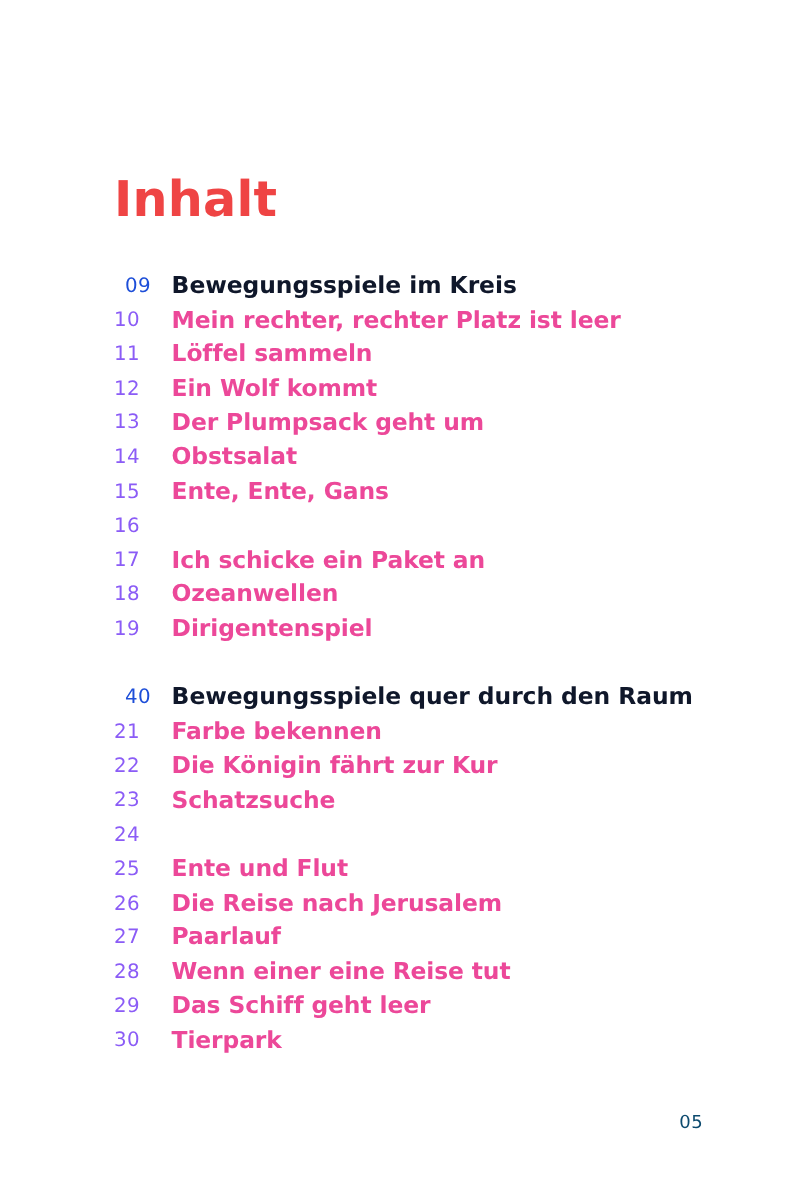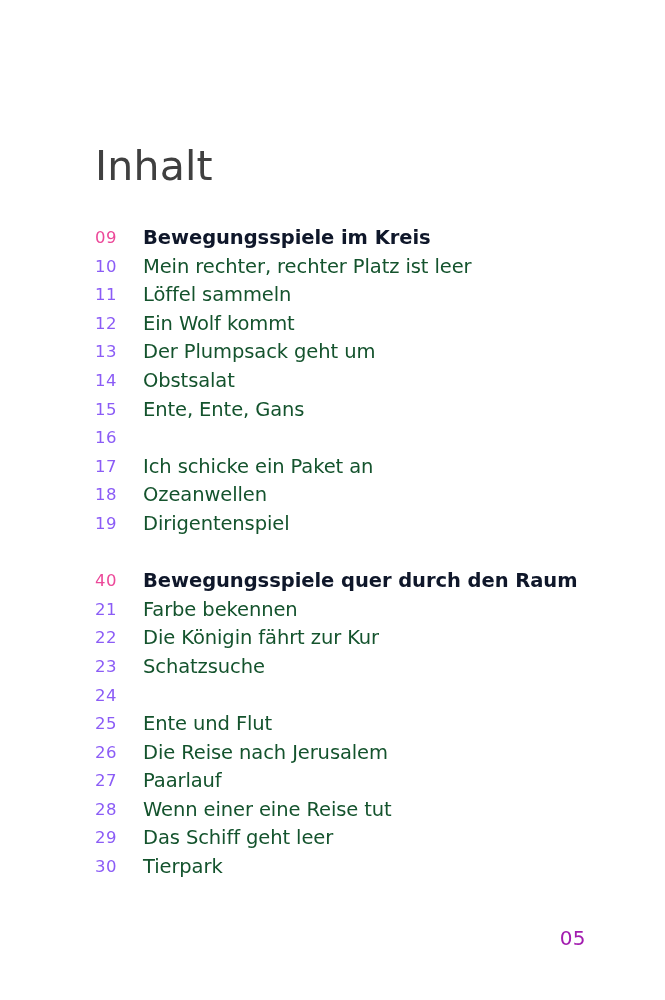--- a/index.html
+++ b/index.html
@@ -18,23 +18,23 @@
     overflow: hidden;
     margin: 0 auto;
   }
 
   
   .toc-title {
     position: absolute;
     left: 95px;
     top: 118px;
     font-size: 41px;
-    font-weight: 400;
+    font-weight: 700;
     letter-spacing: 0.2px;
-    color: #404040;
+    color: #ef4444;
     line-height: 1.05;
     white-space: nowrap;
   }
 
   
   .toc-list {
     position: absolute;
     left: 0;
     top: 228px;
     width: 665px;
@@ -61,42 +61,43 @@
     color: #8b5cf6;
     letter-spacing: 0.4px;
     font-variant-numeric: oldstyle-nums;
     font-feature-settings: "onum" 1;
   }
   .toc-label {
     position: absolute;
     left: 143px;
     top: -2px;
     font-size: 19.5px;
-    font-weight: 400;
-    color: #14532d;
+    font-weight: 700;
+    color: #ec4899;
     letter-spacing: -0.1px;
     white-space: nowrap;
   }
   .toc-row.is-heading .toc-label {
     font-weight: 700;
     color: #0f172a;
     letter-spacing: -0.05px;
   }
   .toc-row.is-heading .toc-num {
-    color: #ec4899;
+    color: #1d4ed8;
+    text-align: center;
   }
 
   
   .page-folio {
     position: absolute;
     right: 79px;
     top: 926px;
-    font-size: 20px;
+    font-size: 15px;
     font-weight: 400;
-    color: #a21caf;
+    color: #0c4a6e;
     letter-spacing: 0.4px;
     font-variant-numeric: oldstyle-nums;
     font-feature-settings: "onum" 1;
   }
 </style>
 </head>
 <body>
 
 <div class="page">
 

